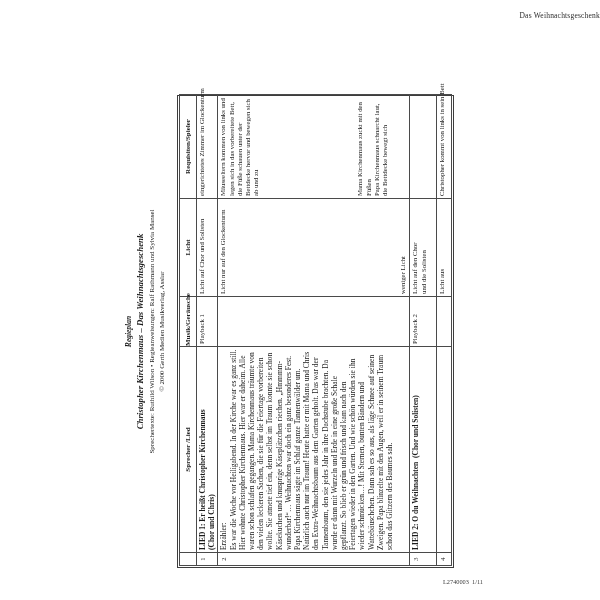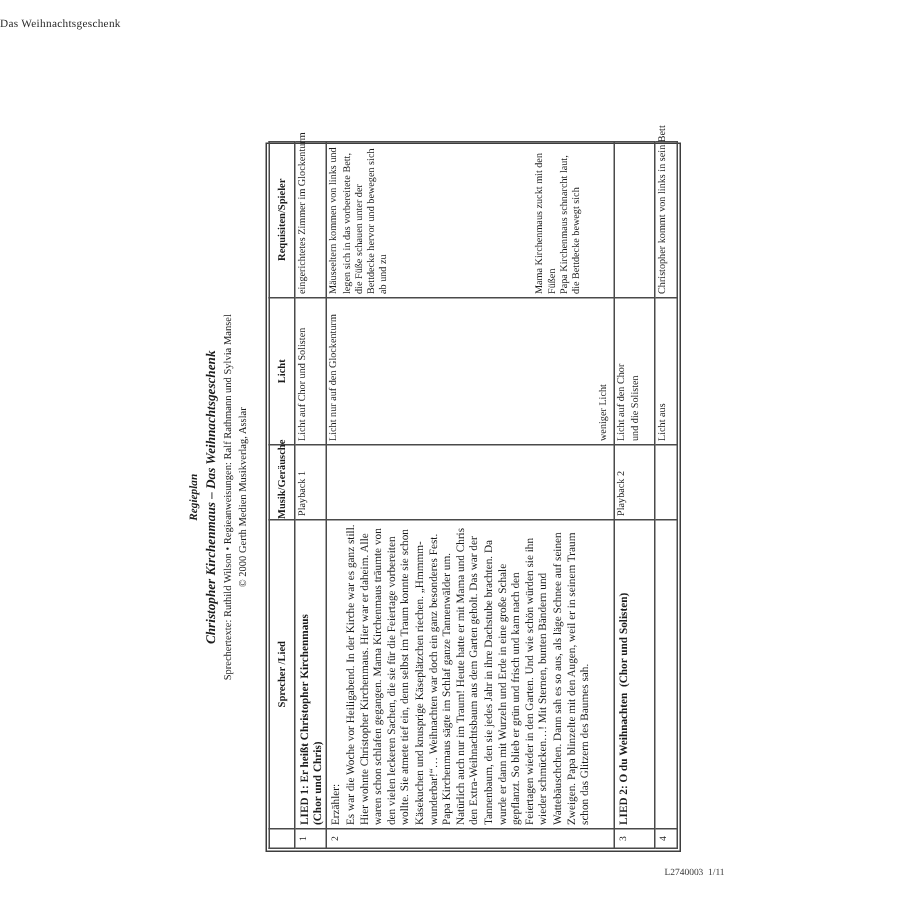--- a/index.html
+++ b/index.html
@@ -3,21 +3,21 @@
 <meta charset="utf-8">
 <style>
   html,body { margin:0; padding:0; }
   body {
     width:600px; height:600px; position:relative; overflow:hidden;
     background:#ffffff; color:#1c1c1c;
     font-family:"Liberation Serif", serif;
   }
   .page-header {
     position:absolute; top:11px; left:0; width:600px;
-    text-align:left; font-size:7.5px; color:#2b2b2b;
+    text-align:right; font-size:7.5px; color:#2b2b2b;
     letter-spacing:0.2px;
   }
   .page-footer {
     position:absolute; top:578px; left:443px;
     font-size:6.3px; color:#3a3a3a; white-space:pre;
   }
   
   .rot {
     position:absolute; left:0; top:0; width:473px;
     transform: translate(121px, 568px) rotate(-90deg);

